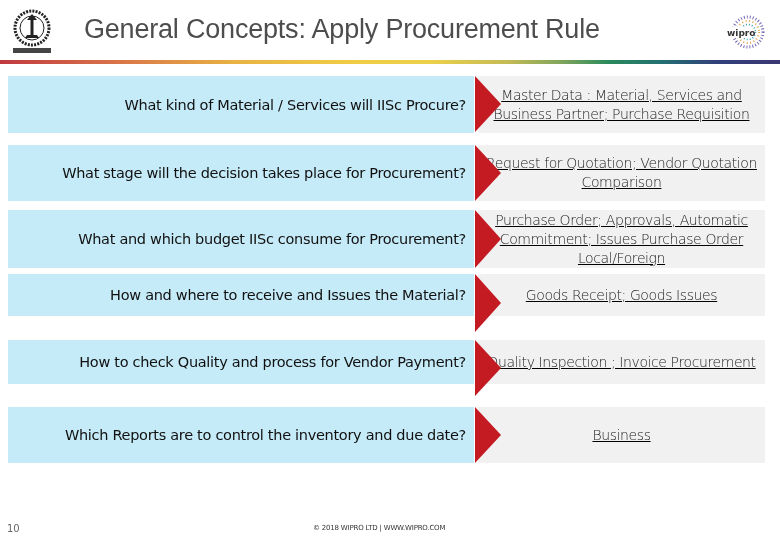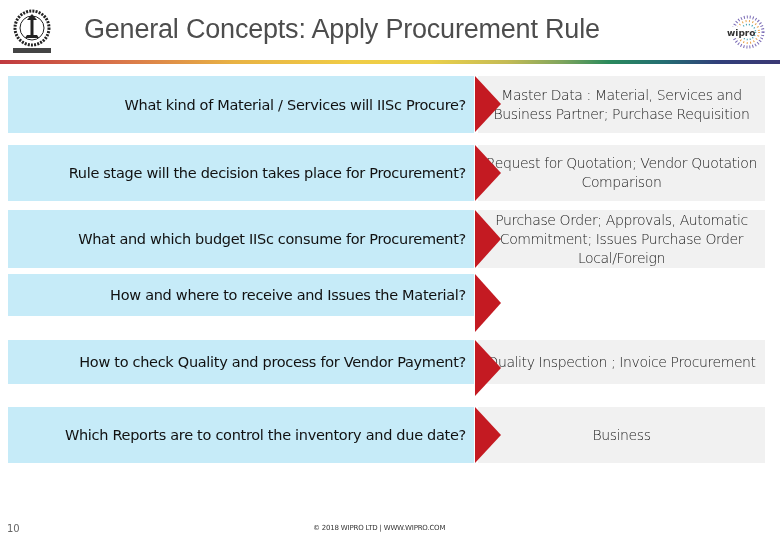--- a/index.html
+++ b/index.html
@@ -14,21 +14,21 @@
   .rainbow { position: absolute; left: 0; top: 60px; width: 780px; height: 4px;
              background: linear-gradient(to right, #c0393f 0%, #d9744a 15%, #e8b244 30%, #f0cc45 45%, #ecd04a 55%, #c4bb55 65%, #7fa55d 72%, #2a8a5c 78%, #246e72 85%, #313f7a 92%, #3b3874 100%); }
 
   .row { position: absolute; left: 8px; width: 760px; }
   .q-box { position: absolute; left: 0; top: 0; width: 466px; height: 100%;
            background: #c6ebf8; display: flex; align-items: center; justify-content: flex-end;
            padding-right: 8px; }
   .q-text { font-family: "DejaVu Sans", sans-serif; font-size: 14.5px; color: #111111; white-space: nowrap; letter-spacing: -0.3px; text-align: right; }
   .a-box { position: absolute; left: 470px; top: 0; width: 287px; height: 100%;
            background: #f1f1f1; display: flex; align-items: center; justify-content: center;
-           text-align: center; padding: 0 6px; }
+           text-align: center; padding: 0 6px; text-decoration: underline; }
   .a-text { font-family: "DejaVu Sans", sans-serif; font-size: 14px; color: #222222; line-height: 19px; letter-spacing: -0.4px; font-weight: 300; }
   .arrow { position: absolute; left: 467px; top: 0; width: 0; height: 0;
            border-top: 30px solid transparent; border-bottom: 30px solid transparent;
            border-left: 26px solid #c41a22; }
 
   .footer-page { position: absolute; left: 7px; top: 523px; font-size: 10px; color: #666; font-family: "DejaVu Sans", sans-serif; }
   .footer-copy { position: absolute; left: 313px; top: 524px; font-size: 7px; color: #333; font-family: "DejaVu Sans", sans-serif; letter-spacing: -0.2px; }
 </style>
 </head>
 <body>
@@ -58,41 +58,44 @@
     <span class="q-text">What kind of Material / Services will IISc Procure?</span>
   </div>
   <div class="a-box">
     <span class="a-text">Master Data : Material, Services and Business Partner; Purchase Requisition</span>
   </div>
   <div class="arrow" style="border-top-width:28.5px; border-bottom-width:28.5px;"></div>
 </div>
 
 <div class="row" style="top:145px; height:56px;">
   <div class="q-box">
-    <span class="q-text">Rule stage will the decision takes place for Procurement?</span>
+    <span class="q-text">What stage will the decision takes place for Procurement?</span>
   </div>
   <div class="a-box">
     <span class="a-text">Request for Quotation; Vendor Quotation Comparison</span>
   </div>
   <div class="arrow" style="border-top-width:28px; border-bottom-width:28px;"></div>
 </div>
 
 <div class="row" style="top:210px; height:58px;">
   <div class="q-box">
     <span class="q-text">What and which budget IISc consume for Procurement?</span>
   </div>
   <div class="a-box">
     <span class="a-text">Purchase Order; Approvals, Automatic Commitment; Issues Purchase Order Local/Foreign</span>
   </div>
   <div class="arrow" style="border-top-width:29px; border-bottom-width:29px;"></div>
 </div>
 
 <div class="row" style="top:274px; height:42px;">
   <div class="q-box">
     <span class="q-text">How and where to receive and Issues the Material?</span>
+  </div>
+  <div class="a-box">
+    <span class="a-text">Goods Receipt; Goods Issues</span>
   </div>
   <div class="arrow" style="border-top-width:29px; border-bottom-width:29px;"></div>
 </div>
 
 <div class="row" style="top:340px; height:44px;">
   <div class="q-box">
     <span class="q-text">How to check Quality and process for Vendor Payment?</span>
   </div>
   <div class="a-box">
     <span class="a-text">Quality Inspection ; Invoice Procurement</span>

